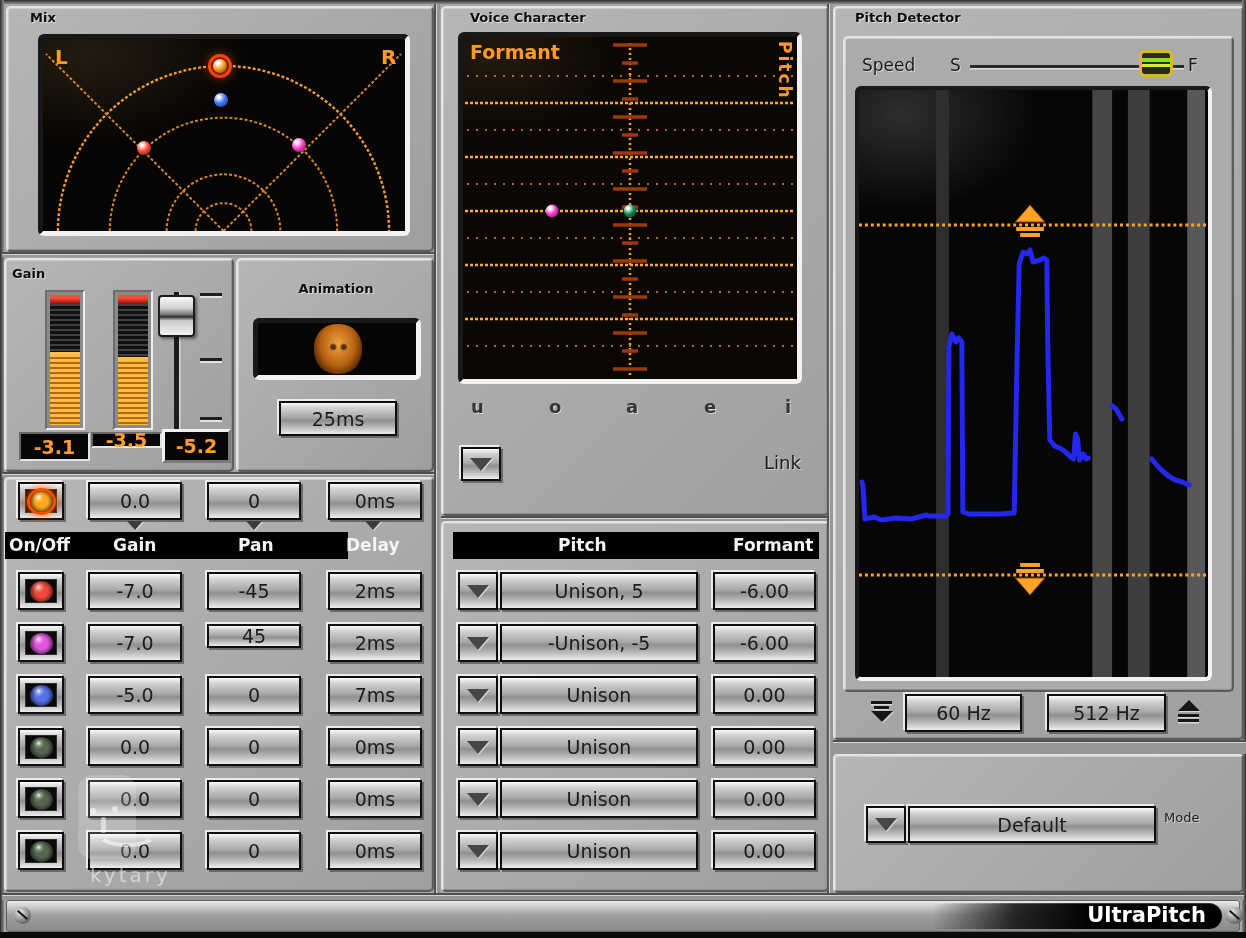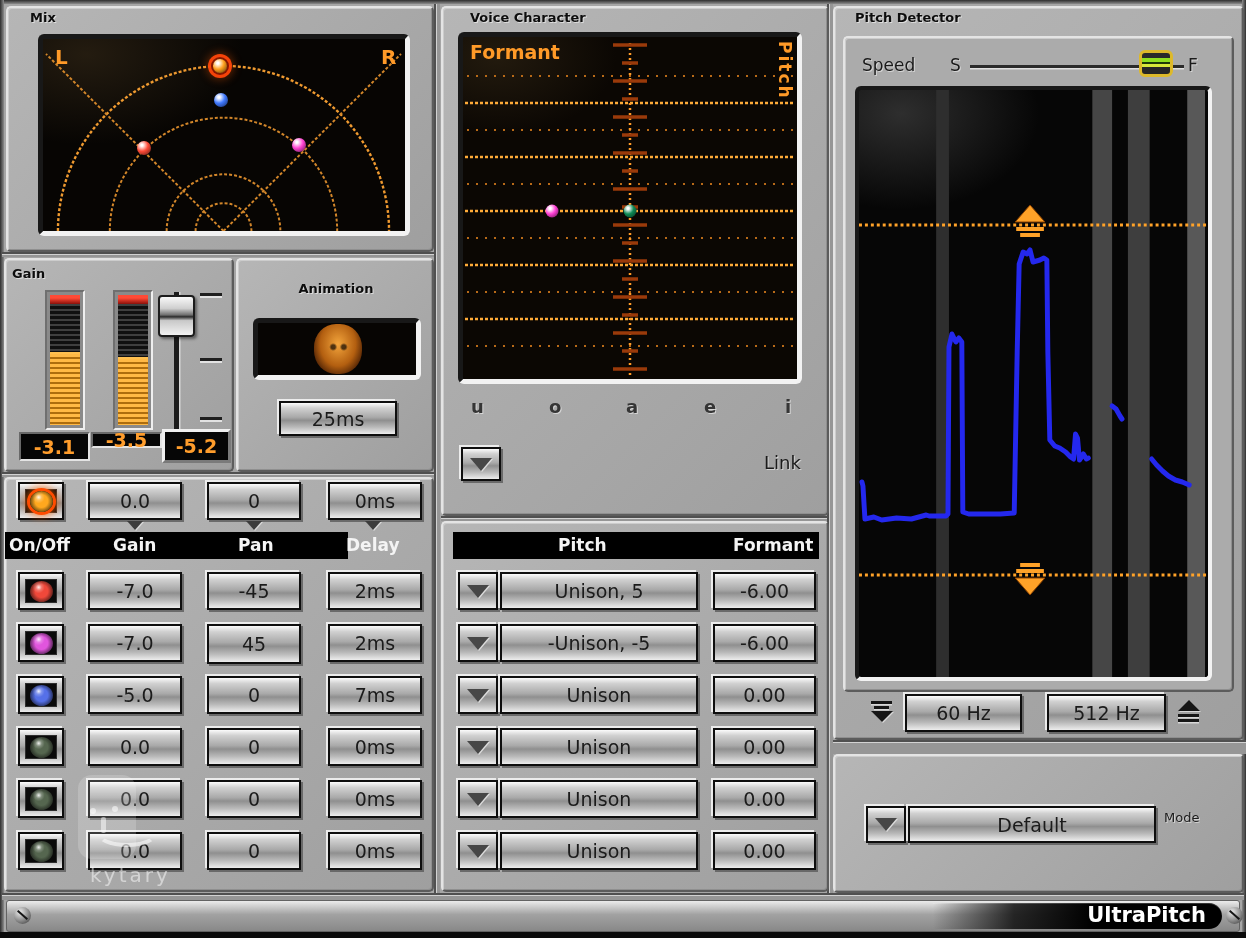--- a/index.html
+++ b/index.html
@@ -144,21 +144,21 @@
   <div class="r mbtn" style="left:88px;top:572px;width:94px;height:38px">-7.0</div>
   <div class="r mbtn" style="left:207px;top:572px;width:94px;height:38px">-45</div>
   <div class="r mbtn" style="left:328px;top:572px;width:94px;height:38px">2ms</div>
 
   <div class="r mbtn" style="left:18px;top:624px;width:46px;height:38px;padding:0">
       <div class="ledwell">
         <div class="led" style="background: radial-gradient(circle at 38% 30%, rgba(255, 255, 255, 0.9) 0px, rgba(255, 255, 255, 0.25) 3px, transparent 6px), radial-gradient(circle at 50% 48%, rgb(224, 85, 221) 0px, rgb(224, 85, 221) 40%, rgb(10, 10, 10) 95%);"></div>
       </div>
     </div>
   <div class="r mbtn" style="left:88px;top:624px;width:94px;height:38px">-7.0</div>
-  <div class="r mbtn" style="left:207px;top:624px;width:94px;height:40px">45</div>
+  <div class="r mbtn" style="left:207px;top:624px;width:94px;height:24px">45</div>
   <div class="r mbtn" style="left:328px;top:624px;width:94px;height:38px">2ms</div>
 
   <div class="r mbtn" style="left:18px;top:676px;width:46px;height:38px;padding:0">
       <div class="ledwell">
         <div class="led" style="background: radial-gradient(circle at 38% 30%, rgba(255, 255, 255, 0.9) 0px, rgba(255, 255, 255, 0.25) 3px, transparent 6px), radial-gradient(circle at 50% 48%, rgb(85, 112, 232) 0px, rgb(85, 112, 232) 40%, rgb(10, 10, 10) 95%);"></div>
       </div>
     </div>
   <div class="r mbtn" style="left:88px;top:676px;width:94px;height:38px">-5.0</div>
   <div class="r mbtn" style="left:207px;top:676px;width:94px;height:38px">0</div>
   <div class="r mbtn" style="left:328px;top:676px;width:94px;height:38px">7ms</div>

